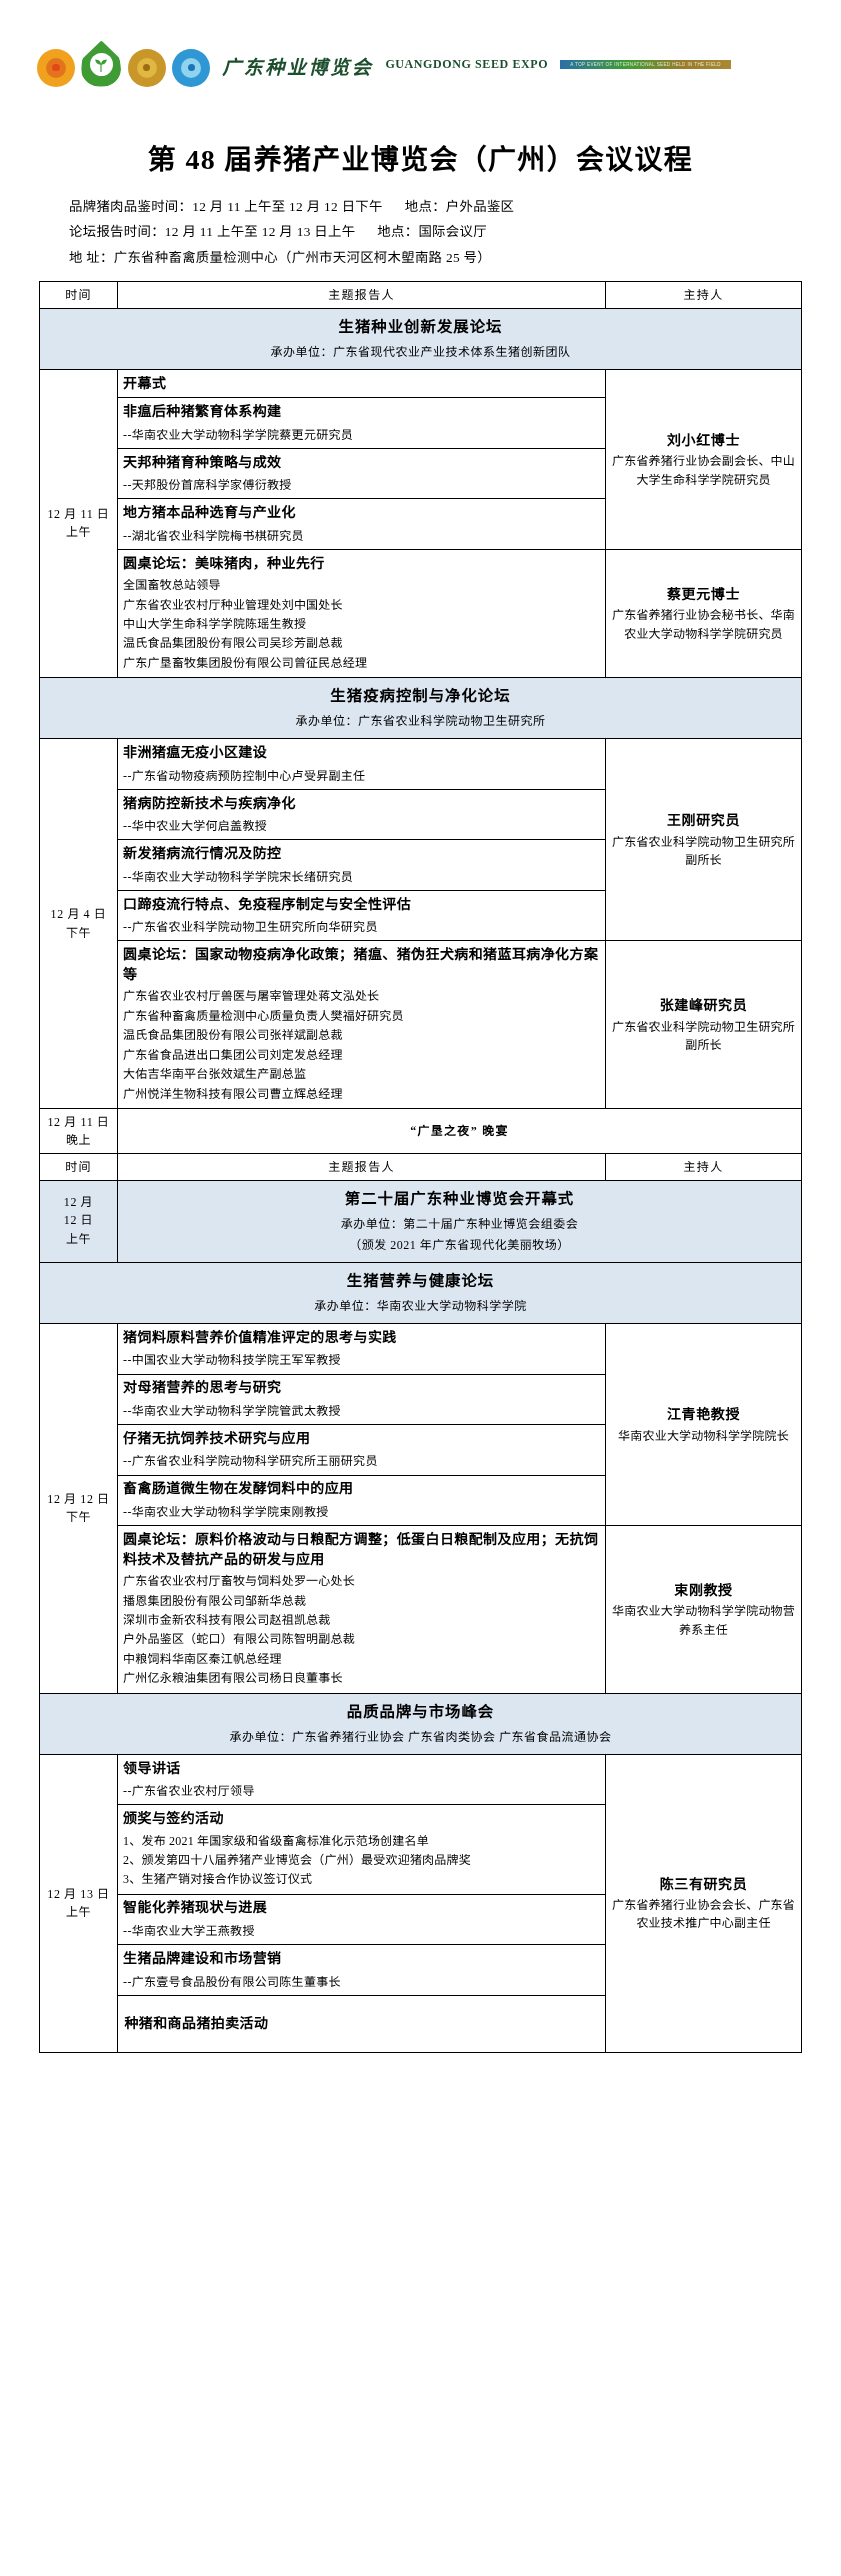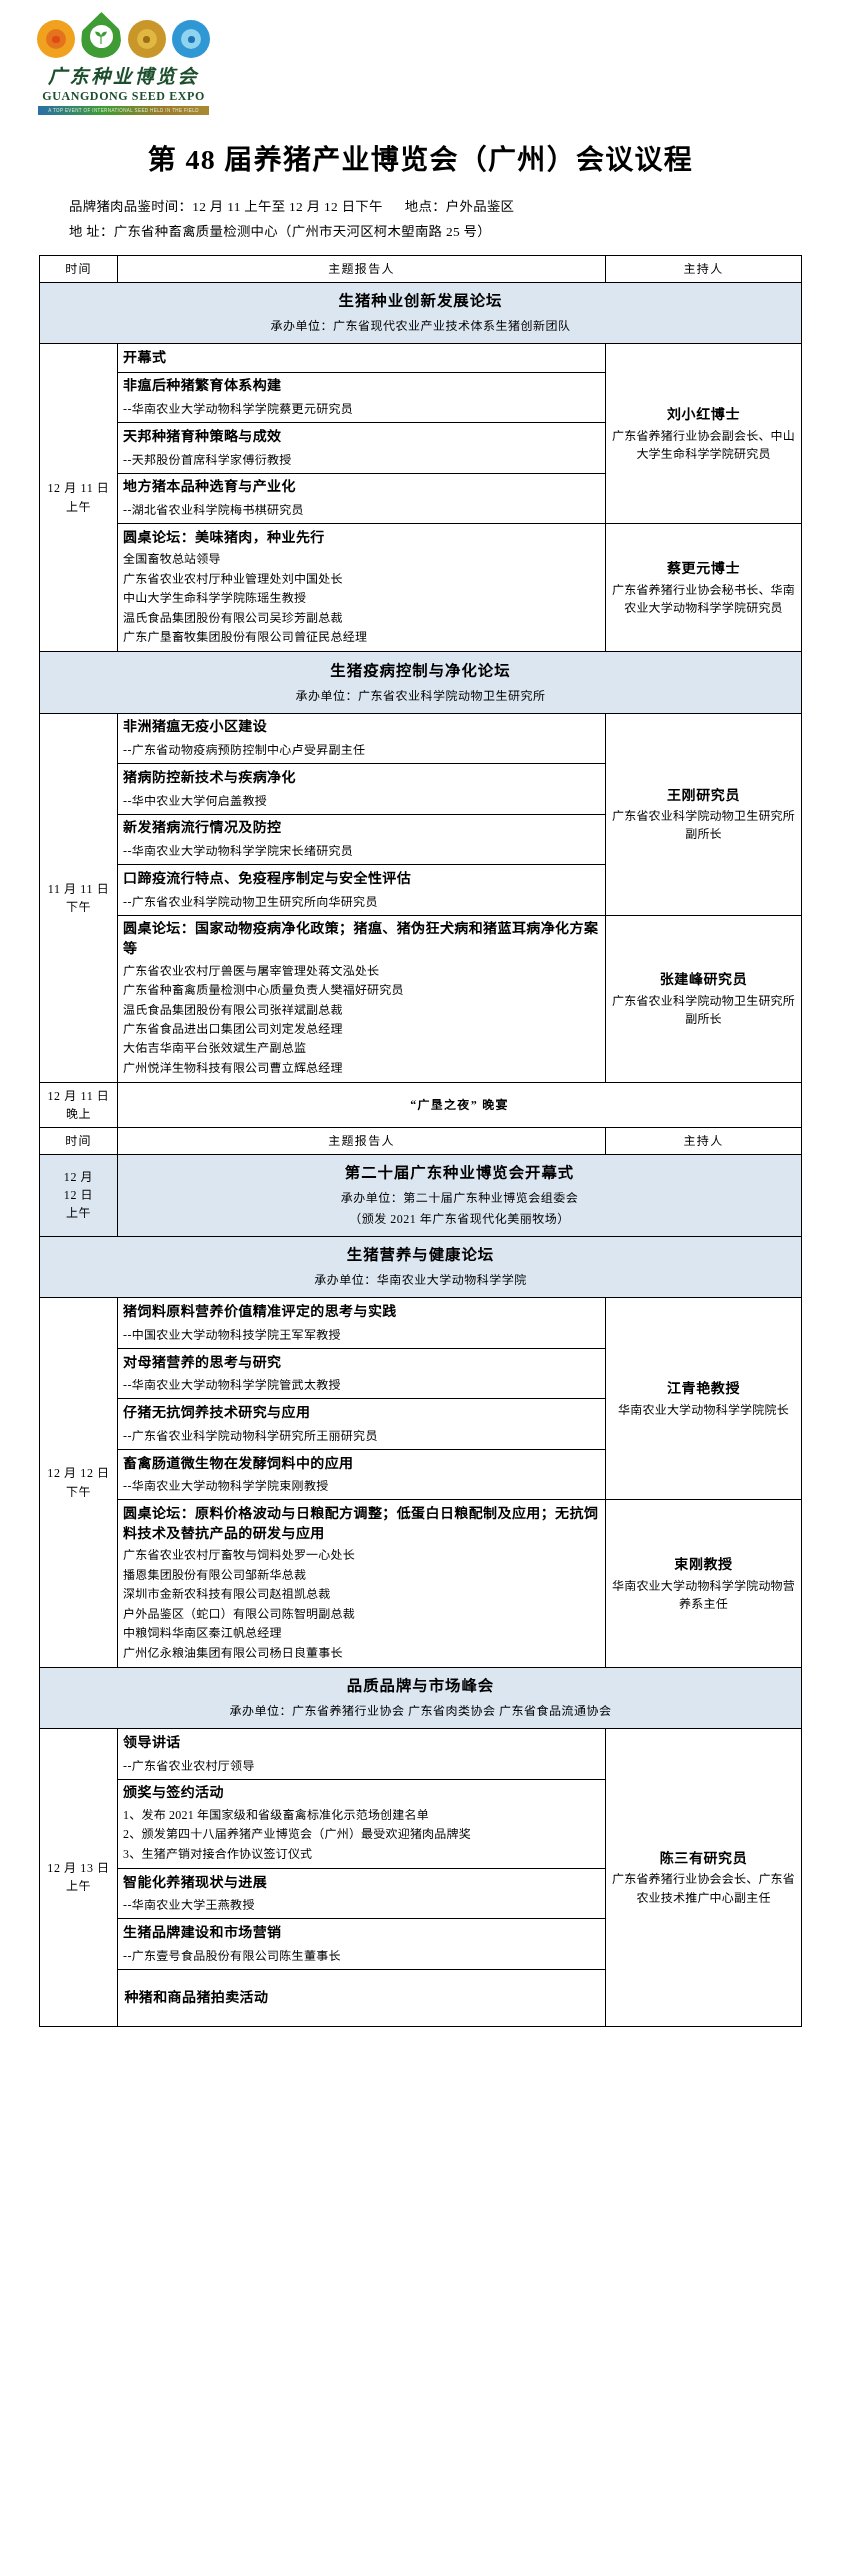--- a/index.html
+++ b/index.html
@@ -19,21 +19,21 @@
   }
 
   
   .logobar{
     height:128px;
     display:flex;
     align-items:center;
     padding-left:37px;
     gap:37px;
   }
-  .logo-seed{display:flex;flex-direction:column;align-items:center;}
+  .logo-seed{display:flex;flex-direction:row;align-items:center;gap:12px;}
   .seed-dots{display:flex;gap:6.4px;align-items:flex-end;height:45px;}
   .dot{width:38px;height:38px;border-radius:50%;position:relative;}
   .dot i{position:absolute;inset:9px;border-radius:50%;}
   .dot b{position:absolute;inset:15.4px;border-radius:50%;}
   .d1{background:#f0a21e}.d1 i{background:#e4731d}.d1 b{background:#e14a14}
   .dleaf{background:#ffffff;width:40px;height:46px;border-radius:50% 50% 50% 50%/62% 62% 38% 38%;
          position:relative;overflow:hidden;}
   .dleaf:before{content:"";position:absolute;inset:0;background:#3f9c35;
          border-radius:50% 50% 50% 50%/62% 62% 38% 38%;
          clip-path:polygon(50% 0,100% 42%,100% 100%,0 100%,0 42%);}
@@ -204,20 +204,23 @@
 
   </div>
 
   <h1 class="doc-title">第 48 届养猪产业博览会（广州）会议议程</h1>
 
   <div class="meta">
     <div class="row">
       <span>品牌猪肉品鉴时间：12 月 11 上午至 12 月 12 日下午</span><span class="loc">地点：户外品鉴区</span>
     </div>
     <div class="row">
+      <span>论坛报告时间：12 月 11 上午至 12 月 13 日上午</span><span class="loc">地点：国际会议厅</span>
+    </div>
+    <div class="row">
       <span>地  址：广东省种畜禽质量检测中心（广州市天河区柯木塱南路 25 号）</span>
     </div>
   </div>
 
   <table class="agenda">
     <colgroup>
         <col class="c-time">
         <col class="c-main">
         <col class="c-host">
       </colgroup>
@@ -282,21 +285,21 @@
       </tr>
 
       <tr class="forum">
         <td colspan="3">
           <div class="forum-title">生猪疫病控制与净化论坛</div>
           <div class="forum-sub">承办单位：广东省农业科学院动物卫生研究所</div>
         </td>
       </tr>
 
       <tr>
-        <td class="time" rowspan="5">11 月 11 日下午</td>
+        <td class="time" rowspan="5">12 月 4 日下午</td>
         <td class="session">
           <div class="s-title">非洲猪瘟无疫小区建设</div>
           <div class="s-speaker">--广东省动物疫病预防控制中心卢受昇副主任</div>
         </td>
         <td class="host" rowspan="4">
           <div class="host-name">王刚研究员</div>
           <div class="host-role">广东省农业科学院动物卫生研究所副所长</div>
         </td>
       </tr>
       <tr>

